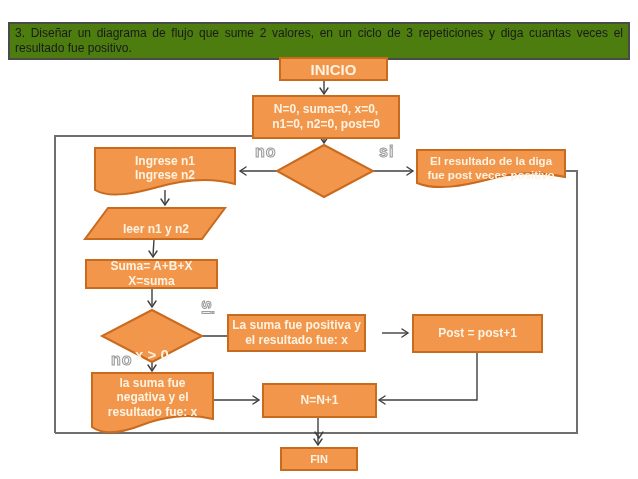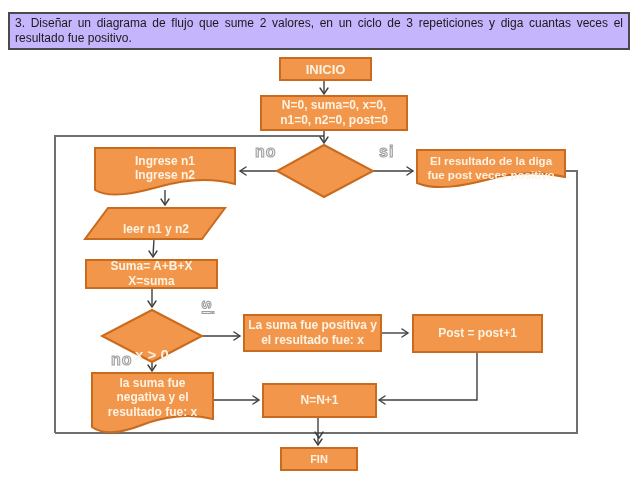--- a/index.html
+++ b/index.html
@@ -7,22 +7,22 @@
     --shape-border:#C96B1E;
     --shape-text:#FCF2E2;
     --connector:#3f3f3f;
     --loop-line:#6f6f6f;
     --label-gray:#9c9c9c;
   }
   html,body{margin:0;padding:0;}
   body{font-family:"Liberation Sans",sans-serif;background:#ffffff;}
   .page{position:relative;width:638px;height:479px;background:#ffffff;overflow:hidden;}
   .title-box{
-    position:absolute;left:8px;top:12px;width:622px;min-height:30px;
-    border:2px solid #4a4a4a;background:#c4b5fd;box-sizing:border-box;
+    position:absolute;left:8px;top:22px;width:622px;min-height:30px;
+    border:2px solid #4a4a4a;background:#4d7c0f;box-sizing:border-box;
     padding:2px 5px;font-size:12px;line-height:15px;color:#1a1a1a;
     text-align:justify;font-weight:500;
   }
   svg.canvas{position:absolute;left:0;top:0;}
   .shape-path{fill:var(--shape-fill);stroke:var(--shape-border);stroke-width:2;}
   .conn{stroke:var(--connector);stroke-width:1.4;fill:none;}
   .loop{stroke:var(--loop-line);stroke-width:2;fill:none;}
   .arrow{stroke:var(--connector);stroke-width:1.4;fill:none;stroke-linecap:round;}
   .node{
     position:absolute;background:var(--shape-fill);border:2px solid var(--shape-border);
@@ -89,35 +89,35 @@
     <g>
       <path class="shape-path" d="M95 148 L235 148 L235 184 C210 177 182 180 158 187 C136 193 110 199 95 190 Z"></path>
       <path class="shape-path" d="M417 150 L565 150 L565 177 C538 171 512 173 490 179 C463 186 436 191 417 183 Z"></path>
       <path class="shape-path" d="M108 208 L225 208 L202 239 L85 239 Z"></path>
       <path class="shape-path" d="M324 145 L373 171 L324 197 L277 171 Z"></path>
       <path class="shape-path" d="M152 310 L202 336 L152 362 L102 336 Z"></path>
       <path class="shape-path" d="M92 373 L213 373 L213 419 C188 413 162 417 142 425 C124 432 104 436 92 427 Z"></path>
     </g>
   </svg>
 
-  <div class="node" style="left:279px;top:57px;width:93px;height:24px;font-size:13px;">
+  <div class="node" style="left:279px;top:57px;width:109px;height:24px;font-size:15px;">
     <span>INICIO</span>
   </div>
 
-  <div class="node" style="left:260px;top:95px;width:148px;height:36px;">
+  <div class="node" style="left:252px;top:95px;width:148px;height:44px;">
     <span>N=0, suma=0, x=0,</span>
     <span>n1=0, n2=0, post=0</span>
   </div>
 
   <div class="node" style="left:85px;top:259px;width:133px;height:30px;">
     <span>Suma= A+B+X</span>
     <span>X=suma</span>
   </div>
 
-  <div class="node" style="left:243px;top:314px;width:139px;height:38px;">
+  <div class="node" style="left:227px;top:314px;width:139px;height:38px;">
     <span>La suma fue positiva y</span>
     <span>el resultado fue: x</span>
   </div>
 
   <div class="node" style="left:412px;top:314px;width:131px;height:39px;">
     <span>Post = post+1</span>
   </div>
 
   <div class="node" style="left:262px;top:383px;width:115px;height:35px;">
     <span>N=N+1</span>

